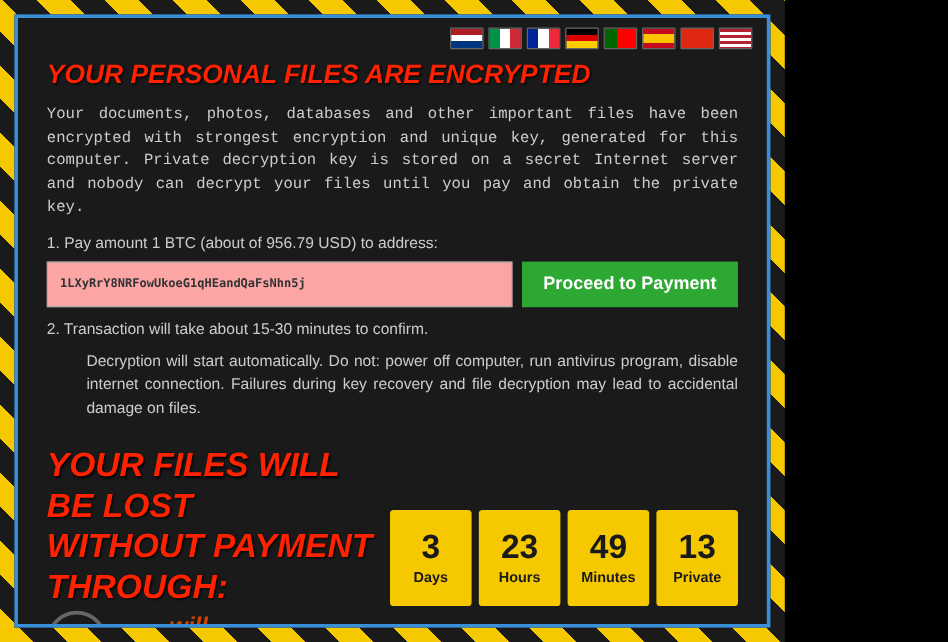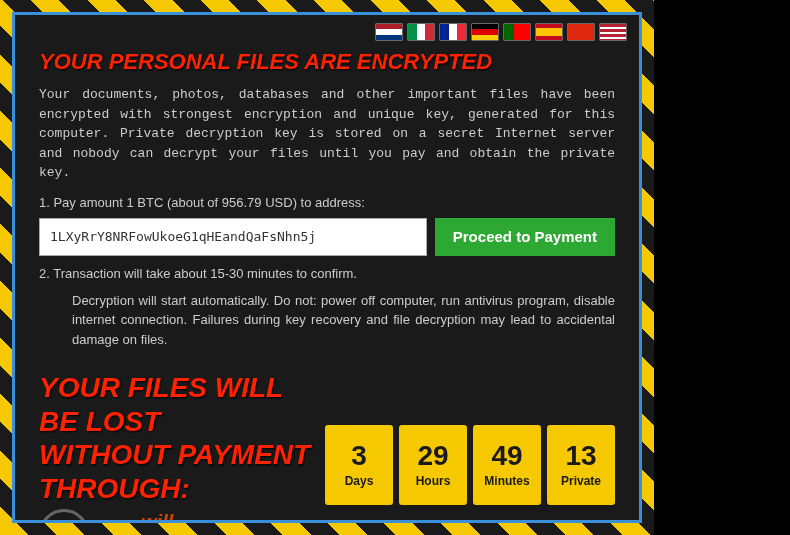--- a/index.html
+++ b/index.html
@@ -85,27 +85,28 @@
 
     .payment-row {
       display: flex;
       gap: 8px;
       margin-bottom: 10px;
       align-items: center;
     }
 
     .btc-input {
       flex: 1;
-      background: #ffffff;
+      background: #fca5a5;
       color: #333;
       border: 1px solid #aaa;
       padding: 8px 10px;
-      font-size: 13px;
+      font-size: 10px;
       font-family: monospace;
       height: 38px;
+      font-weight: bold;
     }
 
     .proceed-btn {
       background: #2da832;
       color: #fff;
       border: none;
       padding: 0 18px;
       font-size: 15px;
       font-weight: bold;
       height: 38px;
@@ -278,21 +279,21 @@
           </div>
         </div>
       </div>
 
       <div class="countdown-boxes">
         <div class="countdown-box">
           <span class="countdown-number">3</span>
           <span class="countdown-label">Days</span>
         </div>
         <div class="countdown-box">
-          <span class="countdown-number">29</span>
+          <span class="countdown-number">23</span>
           <span class="countdown-label">Hours</span>
         </div>
         <div class="countdown-box">
           <span class="countdown-number">49</span>
           <span class="countdown-label">Minutes</span>
         </div>
         <div class="countdown-box">
           <span class="countdown-number">13</span>
           <span class="countdown-label">Private</span>
         </div>

